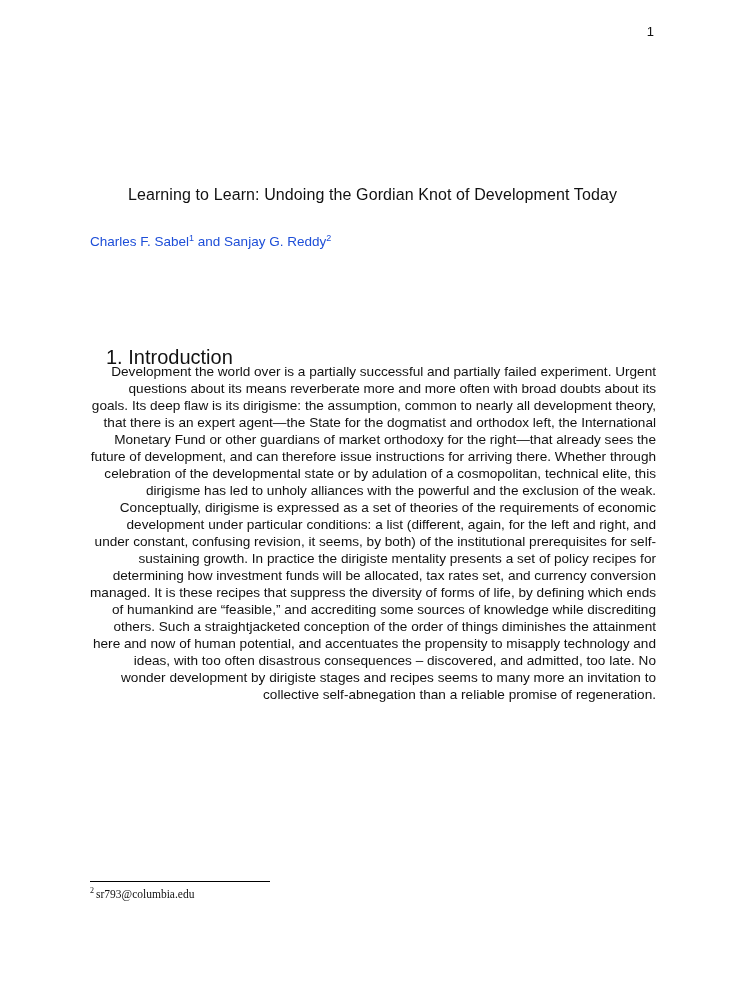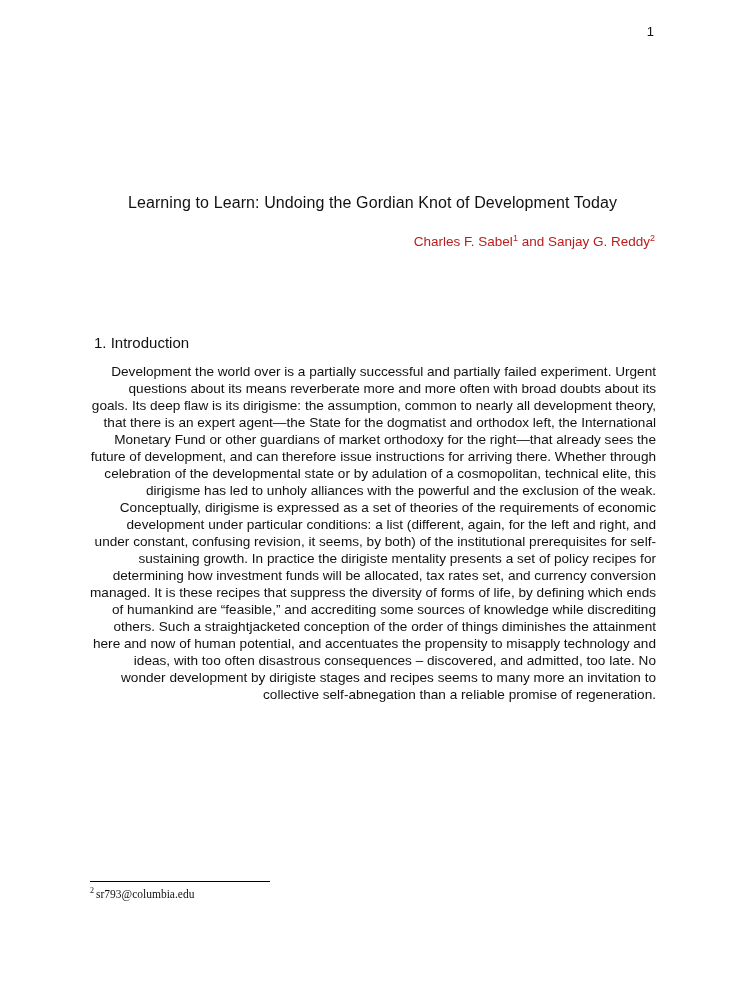--- a/index.html
+++ b/index.html
@@ -21,47 +21,47 @@
     top: 24px;
     right: 86px;
     font-size: 13px;
     color: #111111;
   }
   .paper-title {
     position: absolute;
     top: 186px;
     left: 90px;
     right: 85px;
-    margin: 8px;
+    margin: 0;
     text-align: center;
     font-size: 16px;
     font-weight: normal;
     color: #111111;
     letter-spacing: 0.1px;
   }
   .authors-line {
     position: absolute;
     top: 234px;
     left: 90px;
     right: 85px;
-    text-align: right;
+    text-align: left;
     font-size: 13.5px;
-    color: #b91c1c;
+    color: #1d4ed8;
   }
   .authors-line sup {
     font-size: 9px;
     vertical-align: super;
     line-height: 0;
   }
   .section-heading {
     position: absolute;
     top: 330px;
     left: 90px;
-    margin: 4px;
-    font-size: 15px;
+    margin: 16px;
+    font-size: 20px;
     font-weight: normal;
     color: #111111;
   }
   .body-text {
     position: absolute;
     top: 363px;
     left: 90px;
     width: 566px;
     font-size: 13.6px;
     line-height: 17px;

